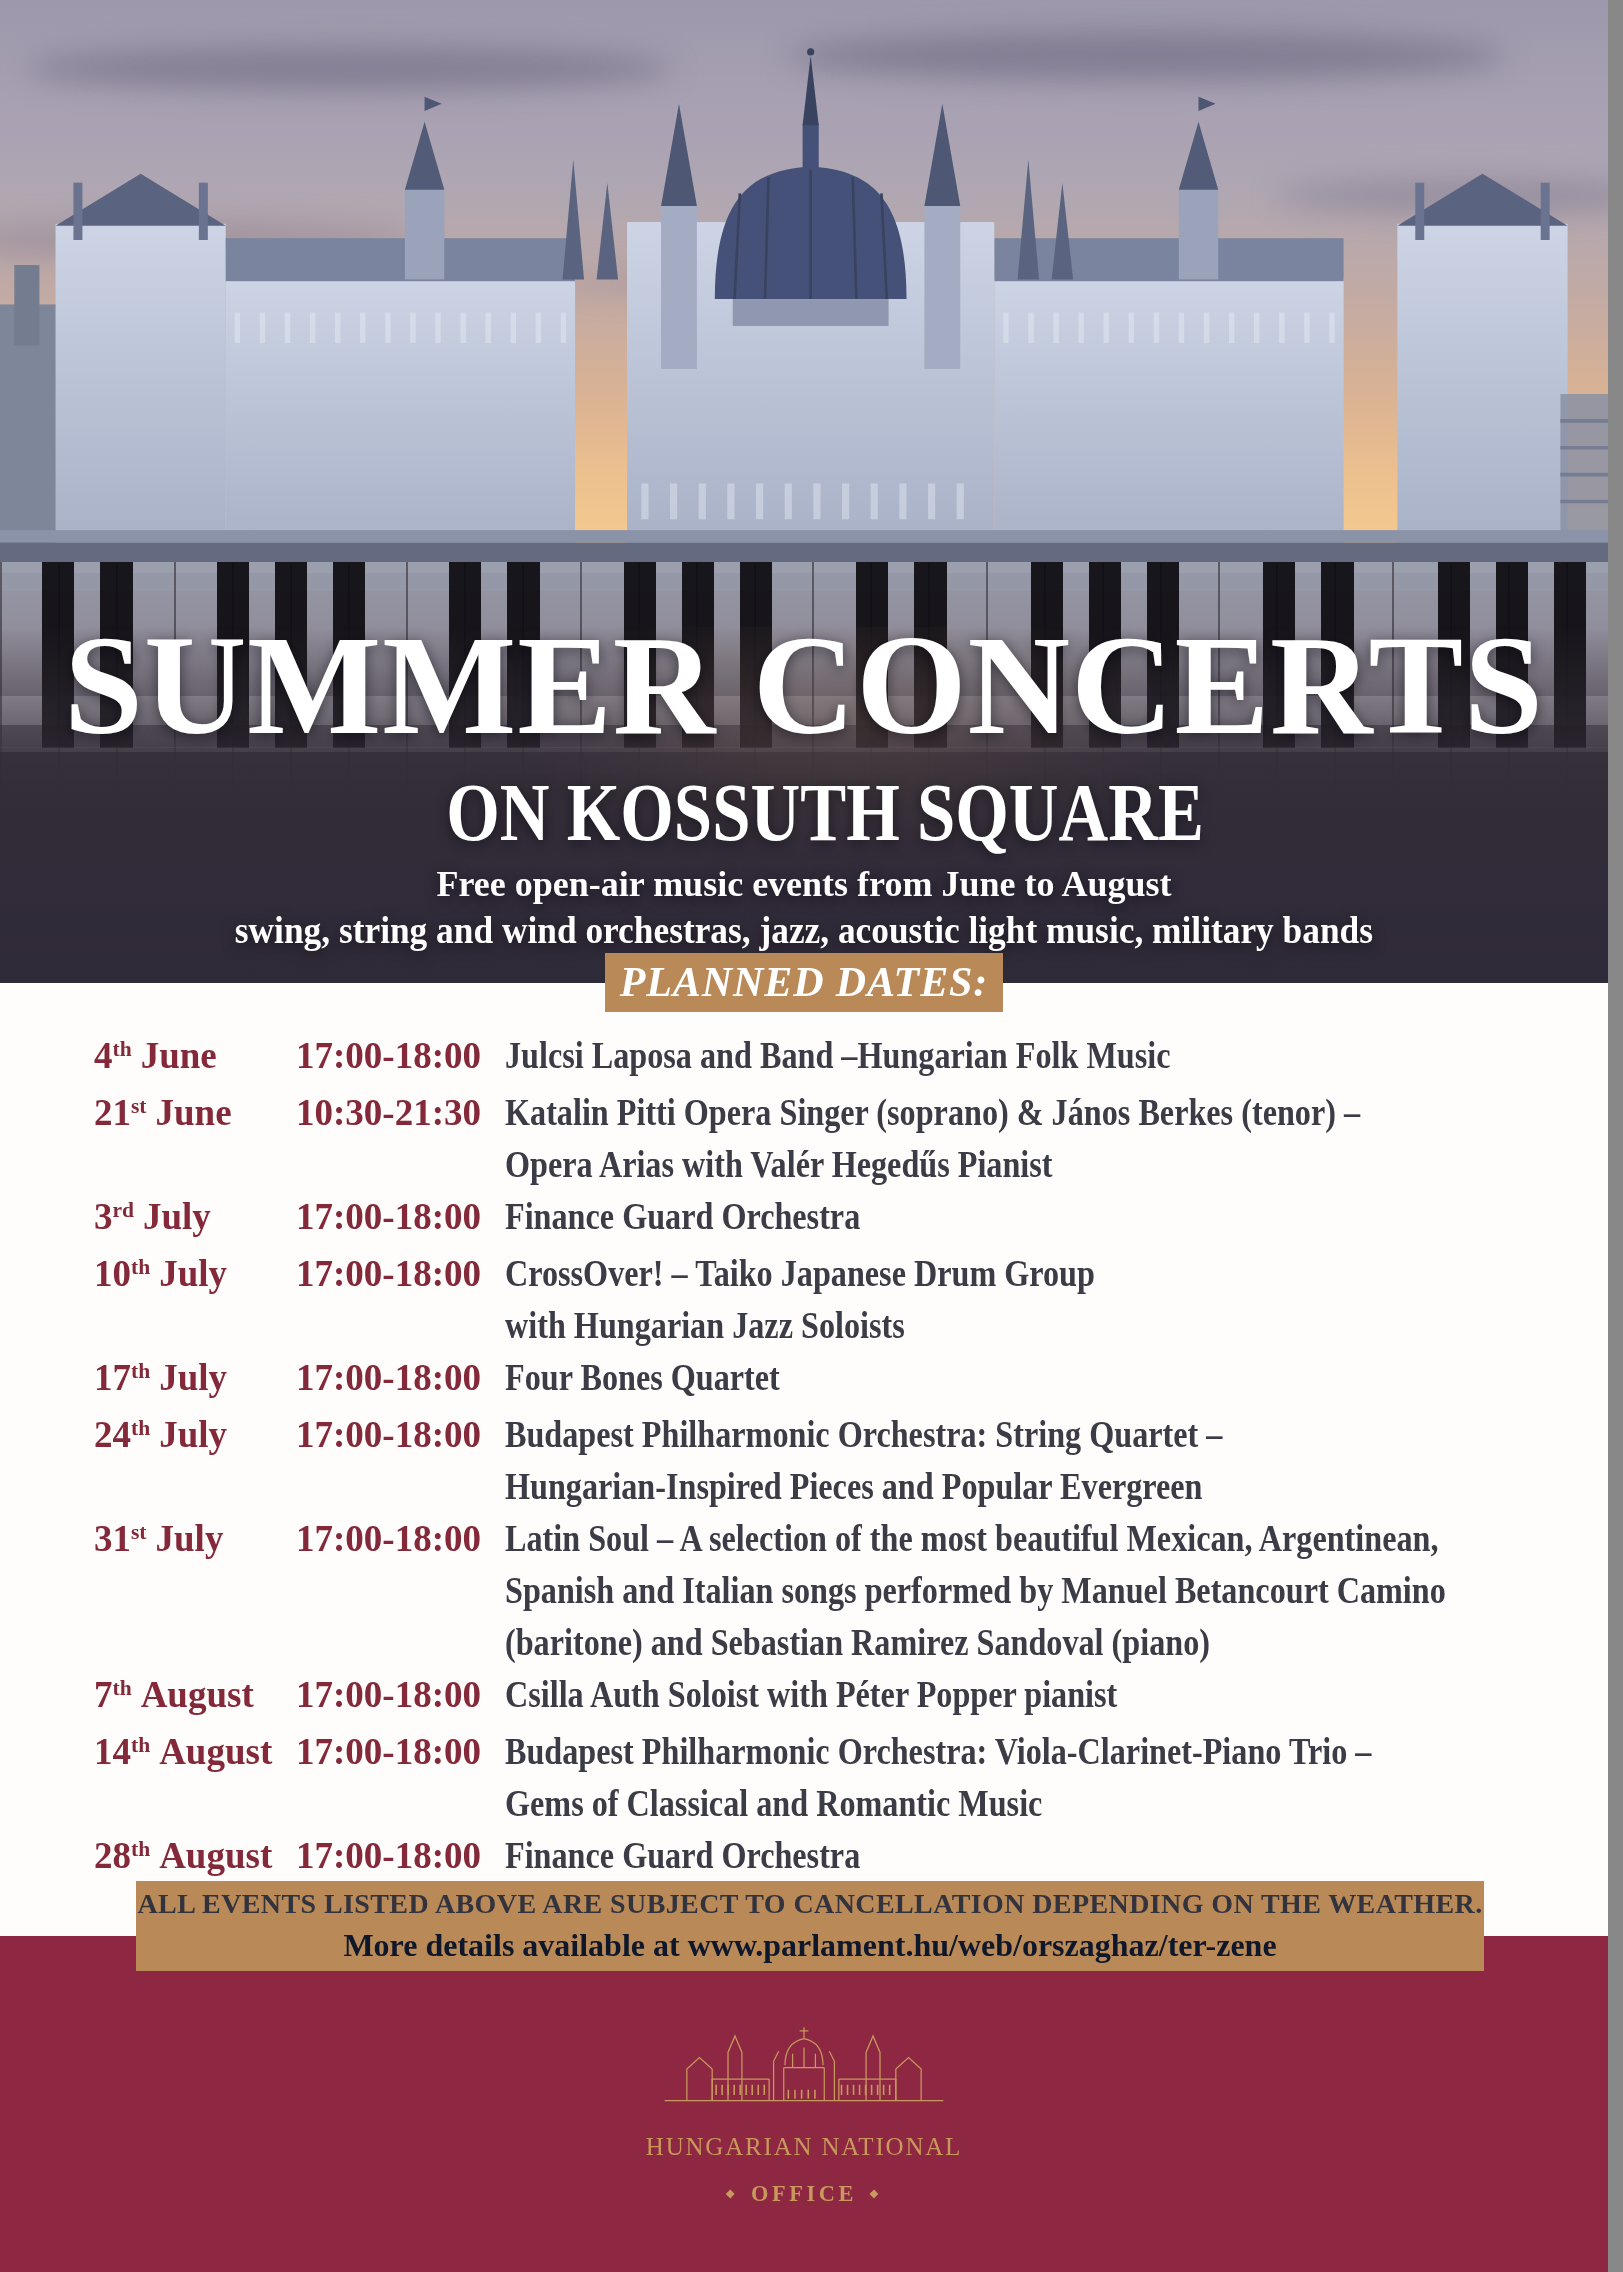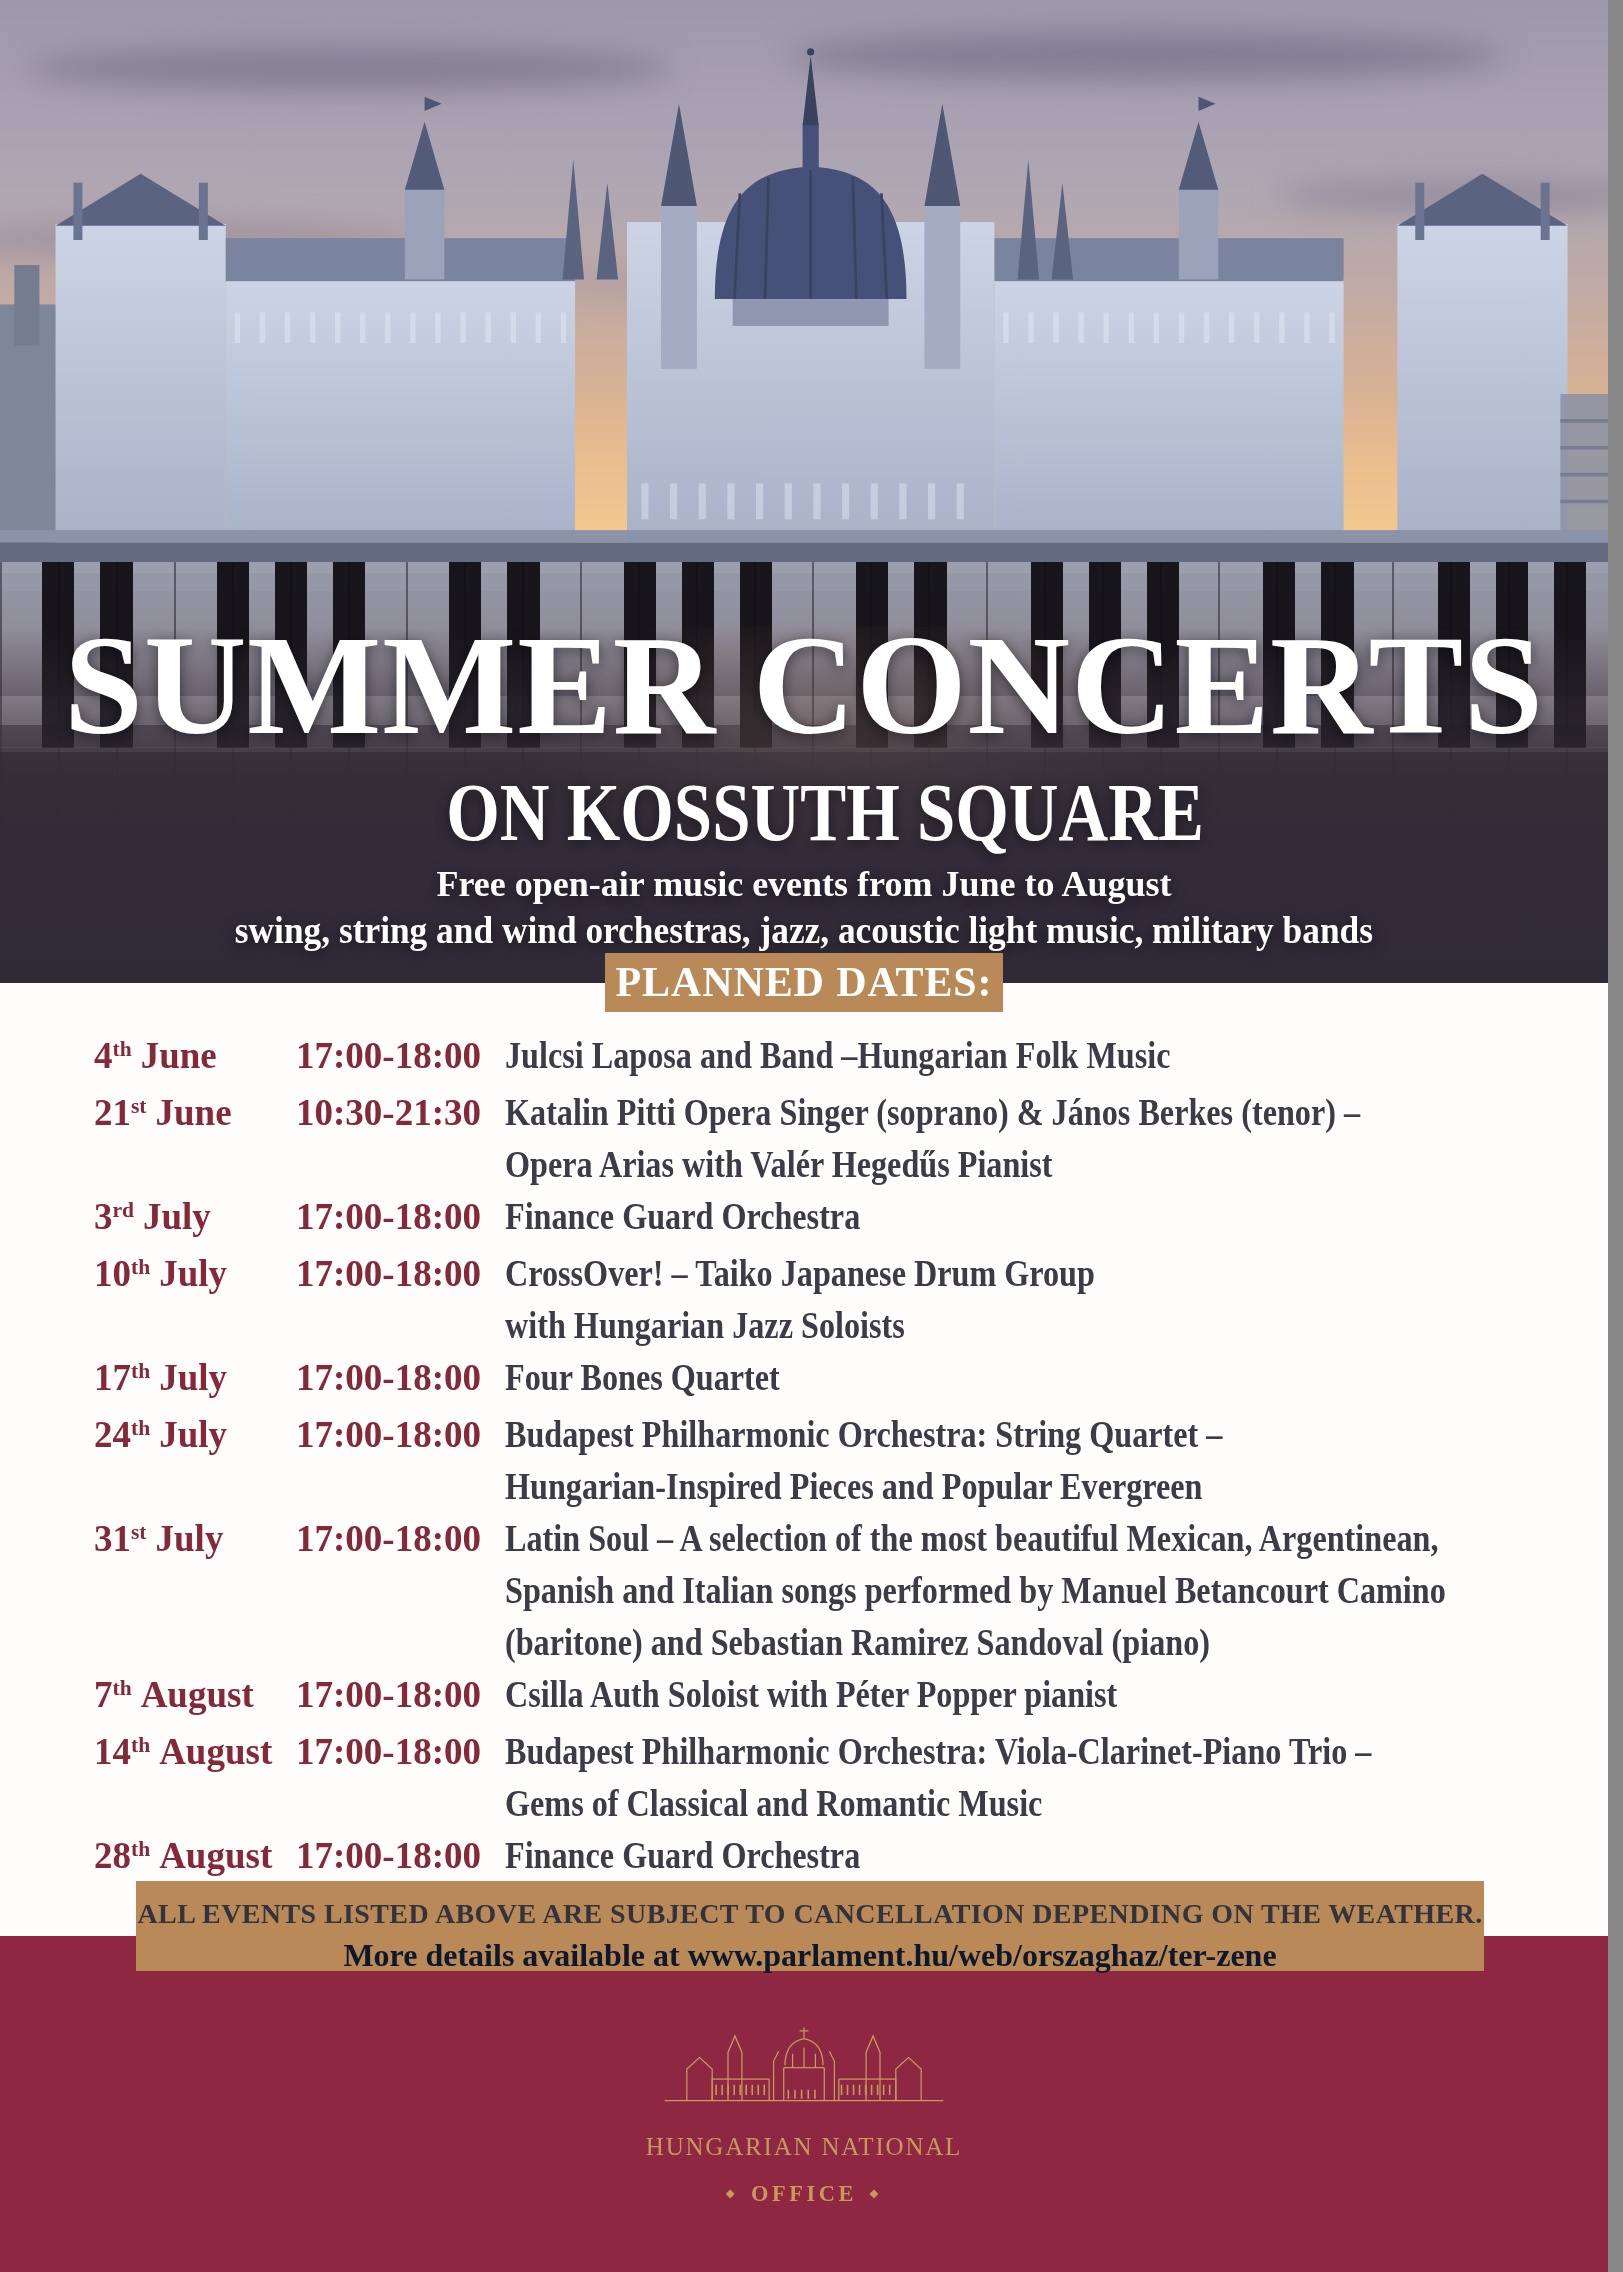--- a/index.html
+++ b/index.html
@@ -47,36 +47,36 @@
   .hero-text{position:absolute;left:0;right:0;text-align:center;color:#fff;
     text-shadow:0 2.7px 14.3px rgba(8,6,12,.55);}
   .title{top:614px;font-size:142px;line-height:1;font-weight:700;letter-spacing:0.9px;}
   .subtitle{top:772px;font-size:82px;line-height:1;font-weight:700;padding-left:43px;}
   .subtitle span{display:inline-block;transform:scaleX(.84);transform-origin:center;}
   .tag1{top:865px;font-size:36px;line-height:1.1;font-weight:700;}
   .tag2{top:910px;font-size:38px;line-height:1.1;font-weight:700;}
   .tag2 span{display:inline-block;transform:scaleX(.93);transform-origin:center;}
   .planned{position:absolute;top:953px;left:50%;transform:translateX(-50%);
     width:398px;height:59px;background:#B98A57;color:#fff;text-align:center;
-    font-size:42px;line-height:59px;font-weight:700;letter-spacing:0.9px;}
+    font-size:42px;line-height:59px;font-weight:700;letter-spacing:0.9px;font-style:italic;}
 
   
   .schedule{position:absolute;left:94px;top:1030px;width:1487px;}
   .row{display:grid;grid-template-columns:202px 209px 1fr;align-items:start;}
   .c-date,.c-time{color:#84293A;font-size:37px;font-weight:700;line-height:52px;white-space:nowrap;}
   .ord{font-size:21.5px;position:relative;top:-11.6px;font-weight:700;}
   .month{margin-left:9px;}
   .c-desc{color:#3C3C47;font-size:37px;font-weight:700;}
   .dline{line-height:52px;white-space:nowrap;transform:scaleX(.87);transform-origin:left center;}
 
   
   .footer-band{position:absolute;left:0;top:1936px;width:1624px;height:337px;background:#8D2742;}
   .notice-box{position:absolute;left:136px;top:1881px;width:1348px;height:90px;
     background:#B98A57;text-align:center;}
-  .notice1{margin-top:15px;font-size:28px;line-height:36px;font-weight:700;
+  .notice1{margin-top:5px;font-size:28px;line-height:36px;font-weight:700;
     color:#33333E;letter-spacing:0.4px;}
   .notice2{margin-top:4.5px;font-size:32px;line-height:36px;font-weight:700;color:#0f172a;}
 
   
   .assembly{position:absolute;left:0;right:0;top:2011px;text-align:center;color:#C8985C;}
   .assembly svg{display:block;margin:0 auto;}
   .org1{margin-top:12.5px;font-size:25px;line-height:32px;letter-spacing:1.8px;font-weight:400;}
   .org2{font-size:29.6px;line-height:32px;letter-spacing:1.8px;font-weight:400;}
   .office-row{margin-top:18px;font-size:22.4px;font-weight:700;letter-spacing:3.6px;}
   .dia{font-size:11.6px;position:relative;top:-3.6px;margin:0 12.5px;}

